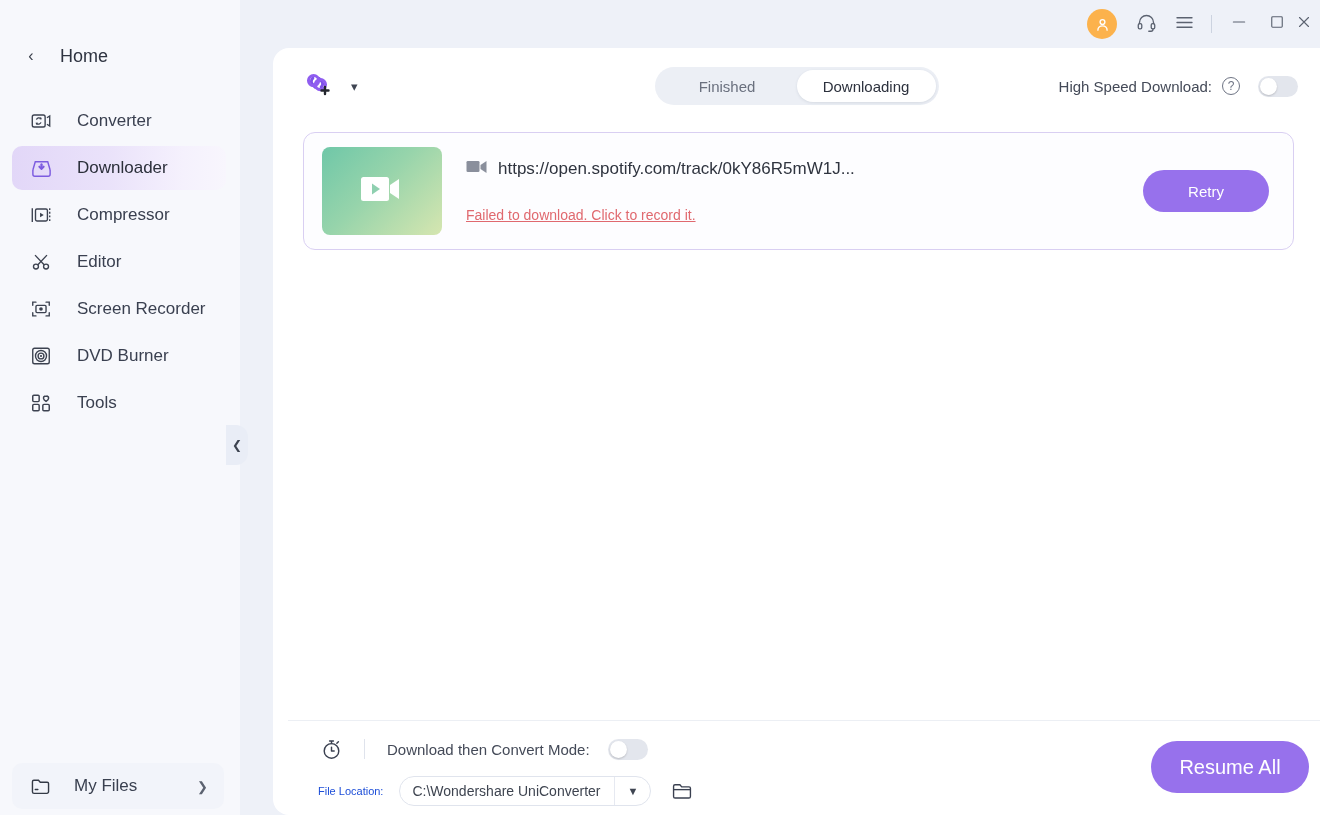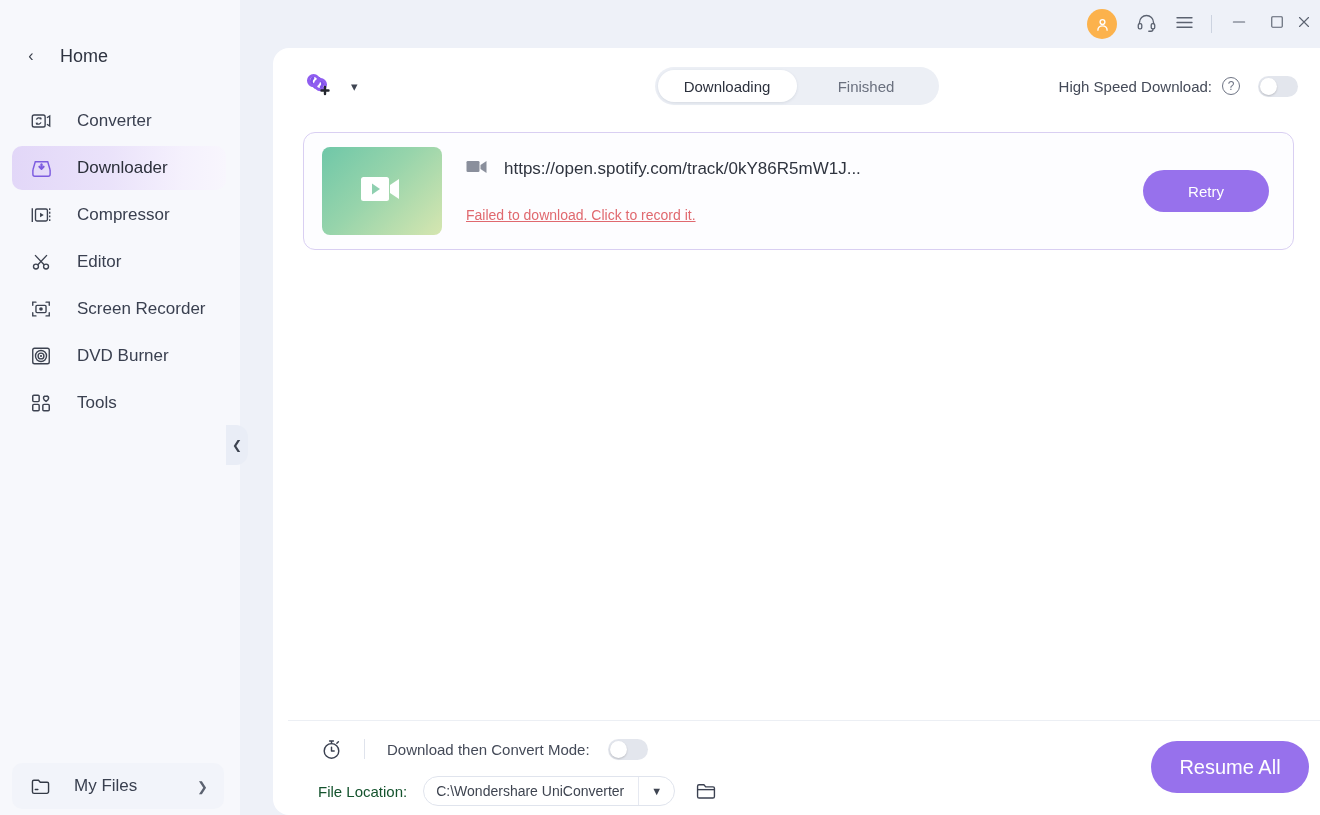--- a/index.html
+++ b/index.html
@@ -299,21 +299,21 @@
     flex: 0 0 auto;
   }
   .dl-info {
     margin-left: 24px;
     flex: 1;
     min-width: 0;
   }
   .dl-title-row {
     display: flex;
     align-items: center;
-    gap: 16px;
+    gap: 10px;
   }
   .dl-title {
     font-size: 17px;
     color: #2f343f;
     white-space: nowrap;
     overflow: hidden;
     text-overflow: ellipsis;
   }
   .dl-error {
     margin-top: 28px;
@@ -368,22 +368,22 @@
     color: #444a58;
   }
   #bb-row1 .switch { margin-left: 18px; }
 
   #bb-row2 {
     display: flex;
     align-items: center;
     height: 40px;
   }
   #bb-row2 .bb-label {
-    font-size: 15px;
-    color: #14532d;
+    font-size: 11px;
+    color: #1d4ed8;
   }
   #loc-box {
     margin-left: 16px;
     display: flex;
     align-items: center;
     width: 252px;
     height: 30px;
     border: 1px solid #e0e4ed;
     border-radius: 15px;
     background: #fff;
@@ -622,22 +622,22 @@
             <circle cx="14.6" cy="14.6" r="5.1"></circle>
             <circle cx="21.4" cy="18.6" r="5.1"></circle>
           </g>
           <path d="M22.5 24.5h7M26 21v7" stroke="#23262e" stroke-width="2.4" stroke-linecap="round"></path>
         </svg>
       </span>
       <span class="al-chev">▾</span>
     </div>
 
     <div id="tabs">
+      <div class="tab">Finished</div>
       <div class="tab active">Downloading</div>
-      <div class="tab">Finished</div>
     </div>
 
     <div id="hsd">
       <span class="hsd-label">High Speed Download:</span>
       <span class="hsd-help">?</span>
       <div class="switch">
         <div class="knob"></div>
       </div>
     </div>
 

